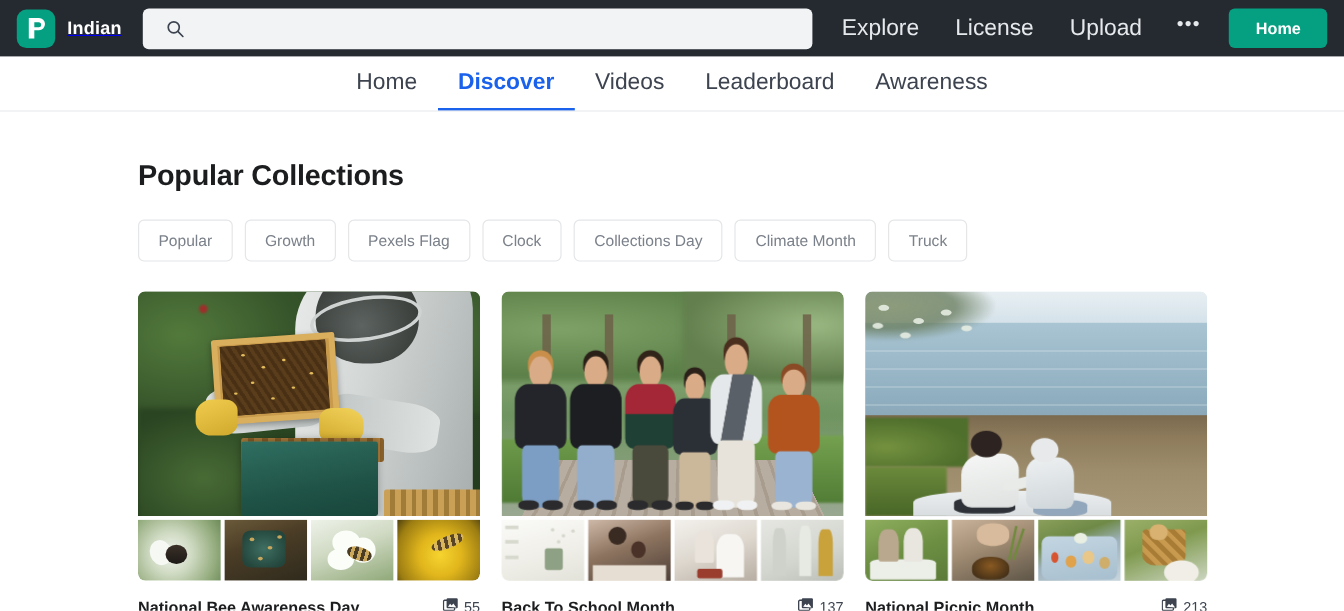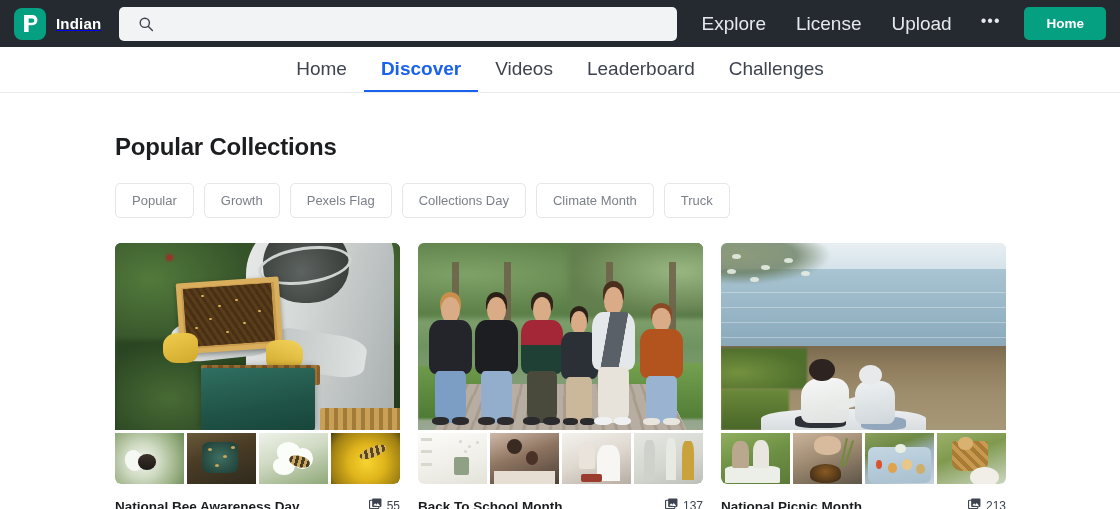--- a/index.html
+++ b/index.html
@@ -352,31 +352,32 @@
     <button class="dots-btn">•••</button>
     <button class="join-btn">Home</button>
   </nav>
 </div>
 
 <nav class="subnav">
   <a class="subnav-item" href="#">Home</a>
   <a class="subnav-item active" href="#">Discover</a>
   <a class="subnav-item" href="#">Videos</a>
   <a class="subnav-item" href="#">Leaderboard</a>
-  <a class="subnav-item" href="#">Challenges</a>
+  <a class="subnav-item" href="#">Awareness</a>
 </nav>
 
 <div class="main">
 
   <h1 class="page-title">Popular Collections</h1>
 
   <div class="chips">
     <button class="chip">Popular</button>
     <button class="chip">Growth</button>
     <button class="chip">Pexels Flag</button>
+    <button class="chip">Clock</button>
     <button class="chip">Collections Day</button>
     <button class="chip">Climate Month</button>
     <button class="chip">Truck</button>
   </div>
 
   <div class="cards">
 
     <div class="card">
       <div class="hero">
         <div class="ph bee-hero">

